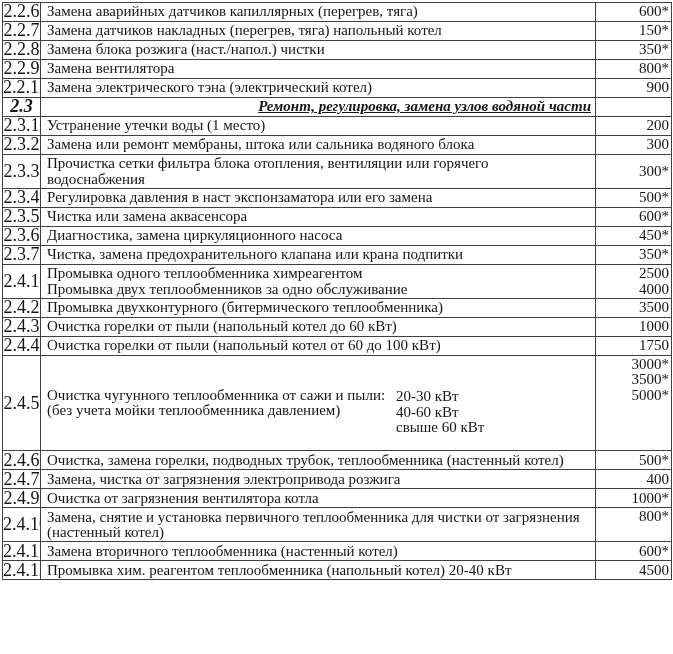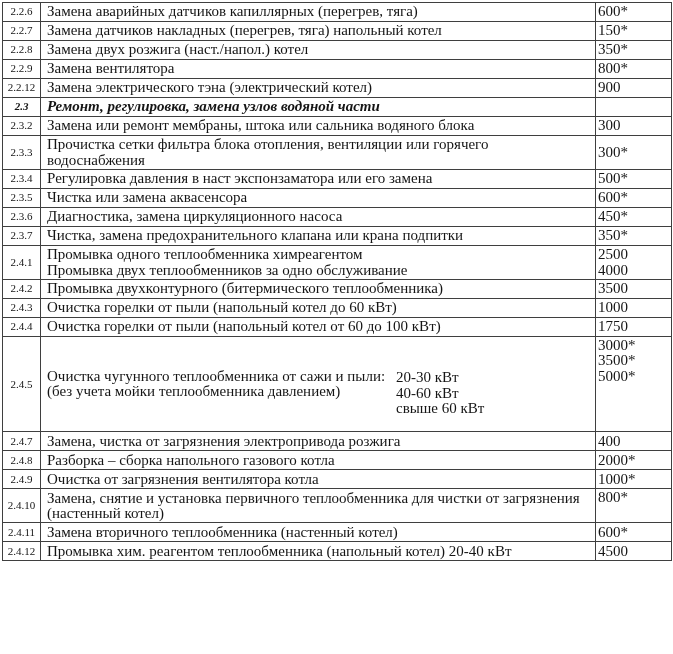--- a/index.html
+++ b/index.html
@@ -31,45 +31,46 @@
   td {
     border: 1px solid #3f3f3f;
     font-size: 15px;
     line-height: 15.4px;
     padding: 1px 2px;
     vertical-align: middle;
     overflow: hidden;
   }
   td.num {
     text-align: center;
-    font-size: 11px;
+    font-size: 18px;
     padding: 1px 0;
   }
   td.desc {
     text-align: left;
     padding-left: 6px;
     padding-right: 4px;
     white-space: pre-line;
   }
   td.price {
-    text-align: left;
+    text-align: right;
     white-space: pre-line;
   }
   tr.h1 { height: 19px; }
   tr.h2 { height: 34px; margin-left: 22px; }
   tr.h3 { height: 49px; }
   tr.section td.num {
     font-style: italic;
     font-weight: bold;
   }
   tr.section td.desc {
-    text-align: left;
+    text-align: right;
     font-style: italic;
     font-weight: bold;
     white-space: normal;
+    text-decoration: underline;
   }
   td.vtop { vertical-align: top; }
   .cellwrap {
     position: relative;
     white-space: pre-line;
   }
   .kw-col {
     position: absolute;
     left: 349px;
     top: 17px;
@@ -93,40 +94,45 @@
         <td class="desc">Замена аварийных датчиков капиллярных (перегрев, тяга)</td>
         <td class="price">600*</td>
       </tr>
       <tr class="h1">
         <td class="num">2.2.7</td>
         <td class="desc">Замена датчиков накладных (перегрев, тяга) напольный котел</td>
         <td class="price">150*</td>
       </tr>
       <tr class="h1">
         <td class="num">2.2.8</td>
-        <td class="desc">Замена двух розжига (наст./напол.) котел</td>
+        <td class="desc">Замена блока розжига (наст./напол.) чистки</td>
         <td class="price">350*</td>
       </tr>
       <tr class="h1">
         <td class="num">2.2.9</td>
         <td class="desc">Замена вентилятора</td>
         <td class="price">800*</td>
       </tr>
       <tr class="h1">
         <td class="num">2.2.12</td>
         <td class="desc">Замена электрического тэна (электрический котел)</td>
         <td class="price">900</td>
       </tr>
 
       <tr class="h1 section">
         <td class="num">2.3</td>
         <td class="desc">Ремонт, регулировка, замена узлов водяной части</td>
         <td class="price"></td>
       </tr>
 
+      <tr class="h1">
+        <td class="num">2.3.1</td>
+        <td class="desc">Устранение утечки воды (1 место)</td>
+        <td class="price">200</td>
+      </tr>
       <tr class="h1">
         <td class="num">2.3.2</td>
         <td class="desc">Замена или ремонт мембраны, штока или сальника водяного блока</td>
         <td class="price">300</td>
       </tr>
       <tr class="h2">
         <td class="num">2.3.3</td>
         <td class="desc">Прочистка сетки фильтра блока отопления, вентиляции или горячего
 водоснабжения</td>
         <td class="price">300*</td>
@@ -186,28 +192,28 @@
 40-60 кВт
 свыше 60 кВт</span>
           </div>
         </td>
         <td class="price vtop">3000*
 3500*
 5000*</td>
       </tr>
 
       <tr class="h1">
+        <td class="num">2.4.6</td>
+        <td class="desc">Очистка, замена горелки, подводных трубок, теплообменника (настенный котел)</td>
+        <td class="price">500*</td>
+      </tr>
+      <tr class="h1">
         <td class="num">2.4.7</td>
         <td class="desc">Замена, чистка от загрязнения электропривода розжига</td>
         <td class="price">400</td>
-      </tr>
-      <tr class="h1">
-        <td class="num">2.4.8</td>
-        <td class="desc">Разборка – сборка напольного газового котла</td>
-        <td class="price">2000*</td>
       </tr>
       <tr class="h1">
         <td class="num">2.4.9</td>
         <td class="desc">Очистка от загрязнения вентилятора котла</td>
         <td class="price">1000*</td>
       </tr>
 
       <tr class="h2">
         <td class="num">2.4.10</td>
         <td class="desc">Замена, снятие и установка первичного теплообменника для чистки от загрязнения

